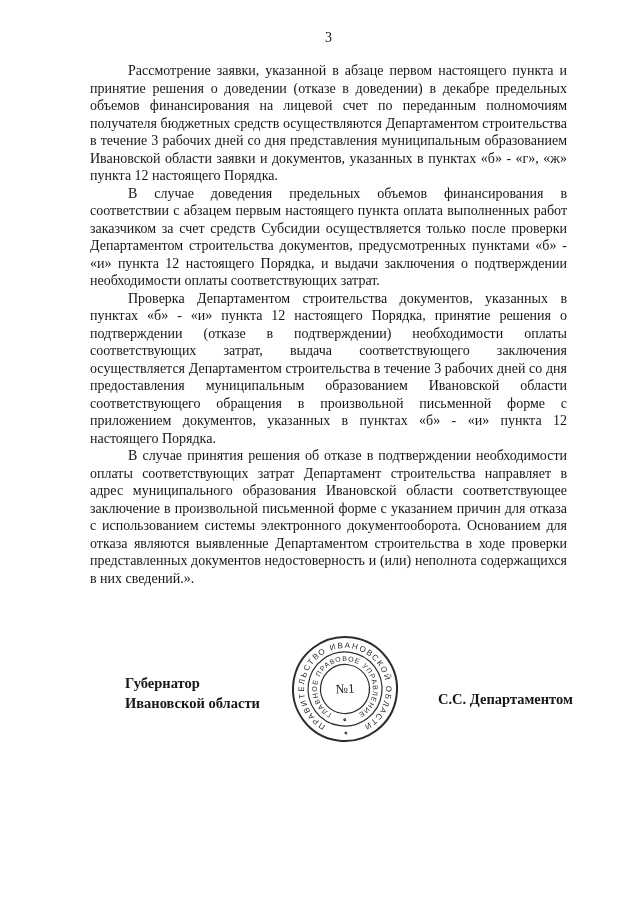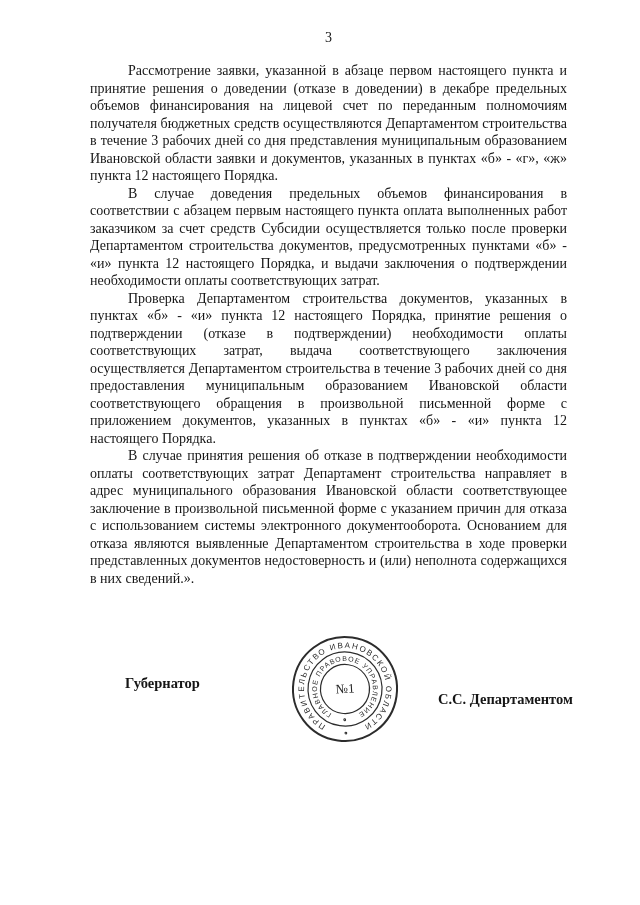--- a/index.html
+++ b/index.html
@@ -53,20 +53,21 @@
 
   <div class="body-text">
     <p>Рассмотрение заявки, указанной в абзаце первом настоящего пункта и принятие решения о доведении (отказе в доведении) в декабре предельных объемов финансирования на лицевой счет по переданным полномочиям получателя бюджетных средств осуществляются Департаментом строительства в течение 3 рабочих дней со дня представления муниципальным образованием Ивановской области заявки и документов, указанных в пунктах «б» - «г», «ж» пункта 12 настоящего Порядка.</p>
     <p>В случае доведения предельных объемов финансирования в соответствии с абзацем первым настоящего пункта оплата выполненных работ заказчиком за счет средств Субсидии осуществляется только после проверки Департаментом строительства документов, предусмотренных пунктами «б» - «и» пункта 12 настоящего Порядка, и выдачи заключения о подтверждении необходимости оплаты соответствующих затрат.</p>
     <p>Проверка Департаментом строительства документов, указанных в пунктах «б» - «и» пункта 12 настоящего Порядка, принятие решения о подтверждении (отказе в подтверждении) необходимости оплаты соответствующих затрат, выдача соответствующего заключения осуществляется Департаментом строительства в течение 3 рабочих дней со дня предоставления муниципальным образованием Ивановской области соответствующего обращения в произвольной письменной форме с приложением документов, указанных в пунктах «б» - «и» пункта 12 настоящего Порядка.</p>
     <p>В случае принятия решения об отказе в подтверждении необходимости оплаты соответствующих затрат Департамент строительства направляет в адрес муниципального образования Ивановской области соответствующее заключение в произвольной письменной форме с указанием причин для отказа с использованием системы электронного документооборота. Основанием для отказа являются выявленные Департаментом строительства в ходе проверки представленных документов недостоверность и (или) неполнота содержащихся в них сведений.».</p>
   </div>
 
   <div class="sig-title">
     <div>Губернатор</div>
+    <div>Ивановской области</div>
   </div>
 
   <svg class="stamp" viewBox="-60 -60 120 120" xmlns="http://www.w3.org/2000/svg">
     <defs>
       <path id="outerTextPath" d="M -14.02,38.53 A 41,41 0 0 1 -28.99,-28.99 A 41,41 0 0 1 38.53,-14.02 A 41,41 0 0 1 -3.57,40.84"></path>
       <path id="innerTextPath" d="M -9.58,26.31 A 28,28 0 0 1 -19.80,-19.80 A 28,28 0 0 1 26.31,-9.58 A 28,28 0 0 1 -2.44,27.89"></path>
     </defs>
     <g transform="rotate(8)">
       <circle r="52" stroke-width="2"></circle>
       <circle r="37" stroke-width="1.2"></circle>

